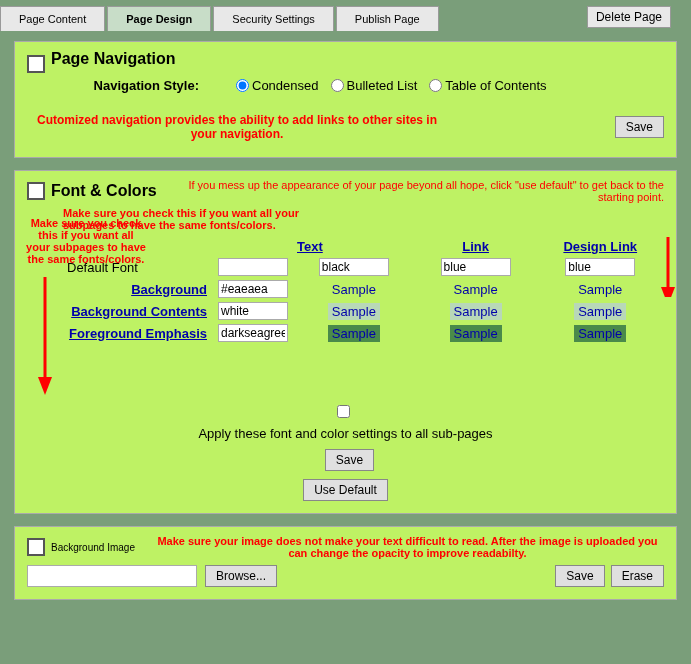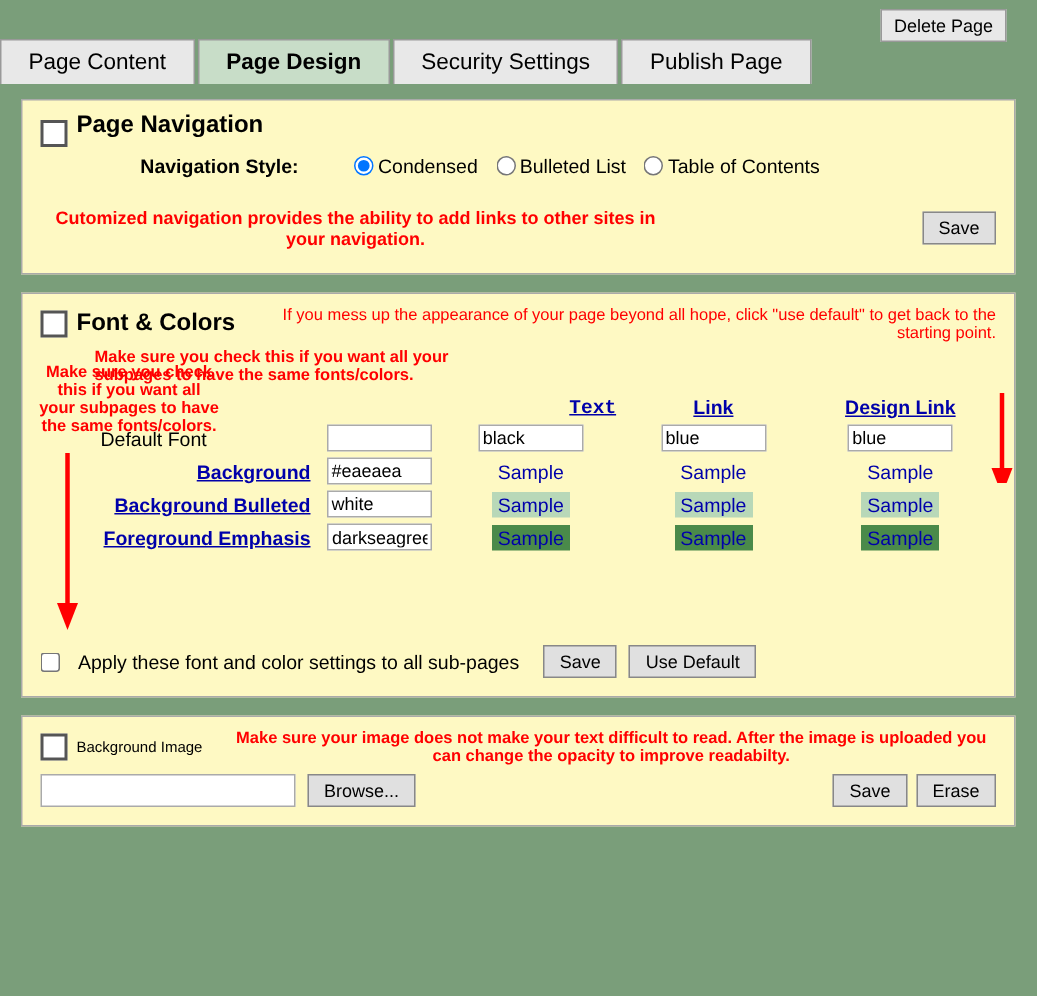--- a/index.html
+++ b/index.html
@@ -17,24 +17,23 @@
       align-items: flex-end;
       background-color: #7a9e7a;
       padding: 6px 0 0 0;
       position: relative;
     }
     .tab {
       padding: 6px 18px;
       border: 1px solid #999;
       background: #e8e8e8;
       cursor: pointer;
-      font-size: 15px;
+      font-size: 11px;
       margin-right: 2px;
       border-bottom: none;
-      margin-top: 20px;
     }
     .tab.active {
       background: #c8ddc8;
       font-weight: bold;
     }
     .delete-btn {
       position: absolute;
       right: 20px;
       top: 6px;
       padding: 3px 8px;
@@ -45,21 +44,21 @@
     }
 
     
     .main-content {
       background-color: #7a9e7a;
       padding: 10px 14px;
     }
 
     
     .section-panel {
-      background: #fef9c3;
+      background: #bef264;
       border: 1px solid #aaa;
       margin-bottom: 12px;
       padding: 8px 12px 12px 12px;
     }
 
     .section-title {
       font-size: 16px;
       font-weight: bold;
       display: flex;
       align-items: center;
@@ -172,20 +171,21 @@
       color: #00a;
       text-decoration: underline;
       font-weight: bold;
     }
 
     .font-bottom-row {
       display: flex;
       align-items: center;
       margin-top: 8px;
       gap: 8px;
+      flex-direction: column;
     }
     .font-bottom-row input[type="checkbox"] {
       margin-right: 4px;
     }
     .bg-image-row {
       display: flex;
       align-items: center;
       gap: 8px;
       margin-top: 4px;
     }
@@ -272,21 +272,21 @@
         </svg>
       </div>
 
       <div style="flex:1;">
         <div style="color:red; font-size:11px; font-weight:bold; margin-bottom:6px; max-width:280px;">Make sure you check this if you want all your subpages to have the same fonts/colors.</div>
         <table class="color-table">
           <thead>
             <tr>
               <th style="width:150px;"></th>
               <th style="width:80px;"></th>
-              <th style="text-align:right;font-family:Liberation Mono, monospace;">
+              <th style="text-align:left;">
                 <span class="col-header-link">Text</span>
               </th>
               <th style="text-align:center;">
                 <span class="col-header-link">Link</span>
               </th>
               <th style="text-align:center; position:relative;">
                 <span class="col-header-visited">Design Link</span>
                 <svg width="20" height="60" style="position:absolute; right:-14px; top:0;">
                   <line x1="10" y1="0" x2="10" y2="50" stroke="red" stroke-width="3"></line>
                   <polygon points="3,50 17,50 10,68" fill="red"></polygon>
@@ -306,21 +306,21 @@
 
             <tr>
               <td class="row-label">Background</td>
               <td><input type="text" class="color-input" value="#eaeaea" style=""></td>
               <td style="text-align:center;"><span class="sample-text">Sample</span></td>
               <td style="text-align:center;"><span class="sample-text">Sample</span></td>
               <td style="text-align:center;"><span class="sample-visited">Sample</span></td>
             </tr>
 
             <tr>
-              <td class="row-label">Background Bulleted</td>
+              <td class="row-label">Background Contents</td>
               <td><input type="text" class="color-input" value="white" style=""></td>
               <td style="text-align:center;"><span class="sample-bg">Sample</span></td>
               <td style="text-align:center;"><span class="sample-bg">Sample</span></td>
               <td style="text-align:center;"><span class="sample-bg">Sample</span></td>
             </tr>
 
             <tr>
               <td class="row-label">Foreground Emphasis</td>
               <td><input type="text" class="color-input" value="darkseagreen" style=""></td>
               <td style="text-align:center;"><span class="sample-dark">Sample</span></td>

